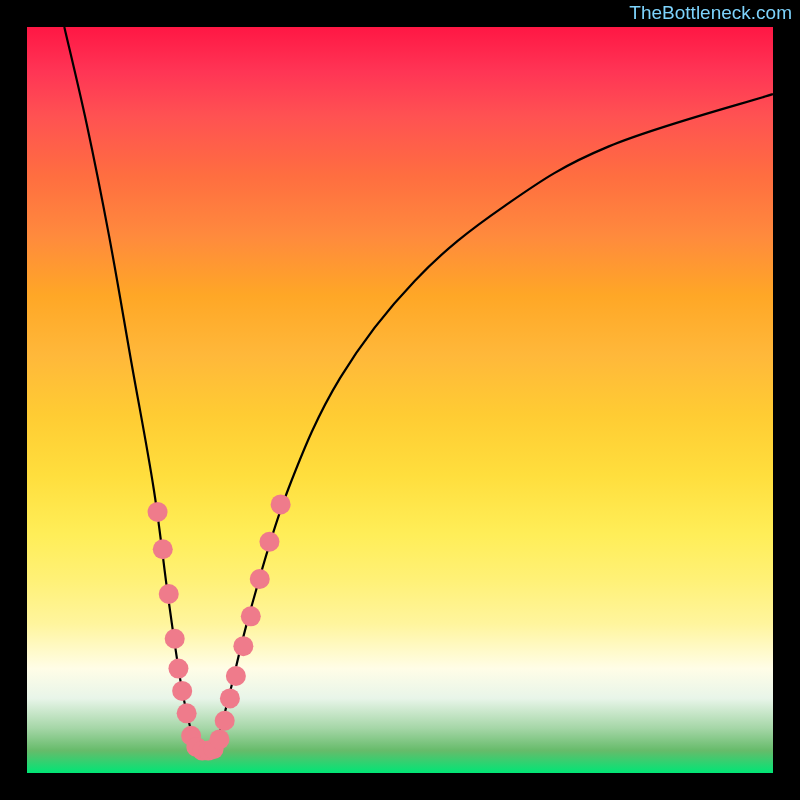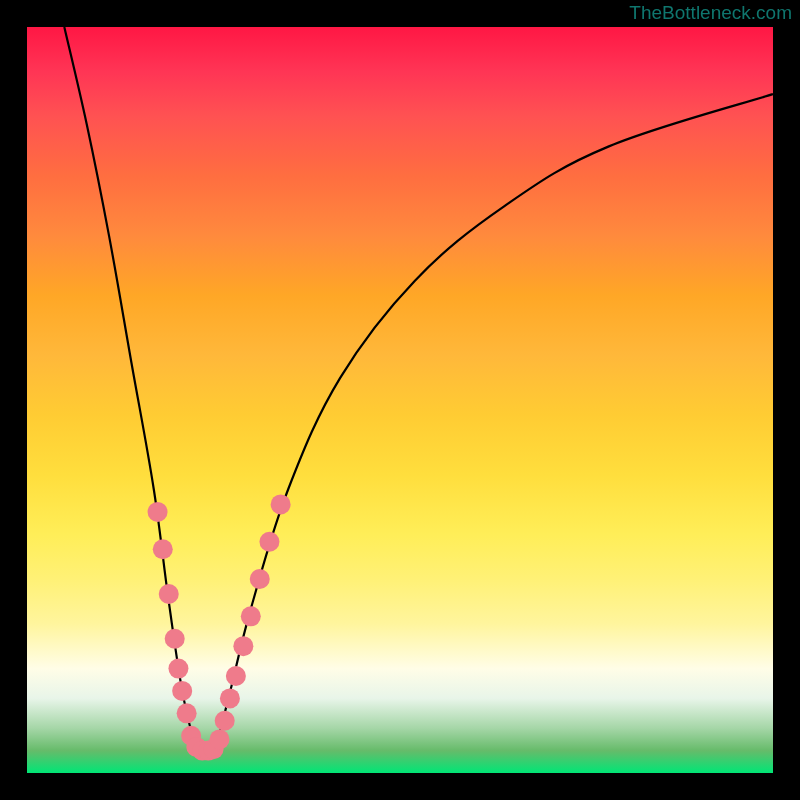--- a/index.html
+++ b/index.html
@@ -38,21 +38,21 @@
         #e8f5e9 90%,
         #a5d6a7 94%,
         #66bb6a 97%,
         #00e676 100%
       );
     }
     .watermark {
       position: absolute;
       top: 2px;
       right: 8px;
-      color: #0f766e;
+      color: #7dd3fc;
       font-size: 19px;
       font-weight: normal;
       z-index: 10;
     }
     svg.curve-layer {
       position: absolute;
       left: 0;
       top: 0;
       width: 100%;
       height: 100%;

